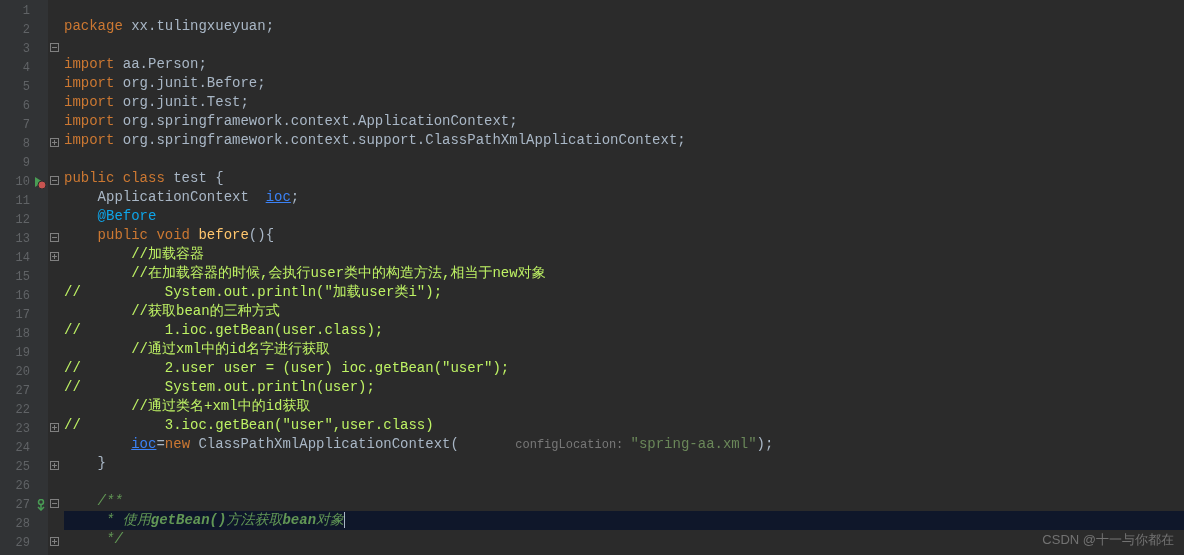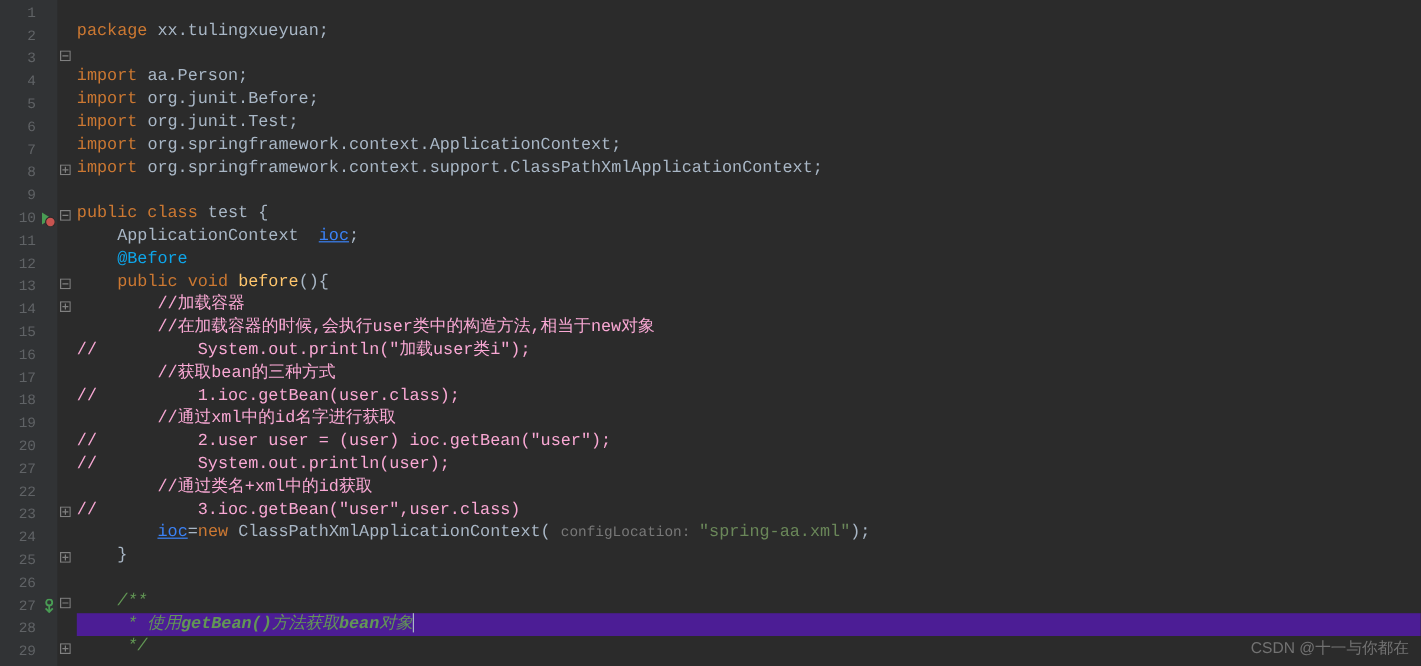--- a/index.html
+++ b/index.html
@@ -79,27 +79,27 @@
       height: 19px;
       line-height: 19px;
       white-space: pre;
     }
     .kw { color: #cc7832; }
     .pkg { color: #a9b7c6; }
     .cls { color: #a9b7c6; }
     .fld { color: #3b82f6; text-decoration: underline; }
     .anno { color: #0ea5e9; }
     .str { color: #6a8759; }
-    .cmt { color: #f9a8d4; }
+    .cmt { color: #bef264; }
     .doc { color: #629755; font-style: italic; }
     .doc-kw { color: #629755; font-style: italic; font-weight: bold; }
-    .param-hint { color: #787878; font-size: 12px; }
+    .param-hint { color: #787878; font-size: 12px; margin-left: 48px; }
     .method { color: #ffc66d; }
     .highlight-line {
-      background: #4c1d95;
+      background: #0f172a;
     }
     .caret {
       display: inline-block;
       width: 1px;
       height: 16px;
       background: #a9b7c6;
       vertical-align: middle;
     }
     .watermark {
       position: absolute;

